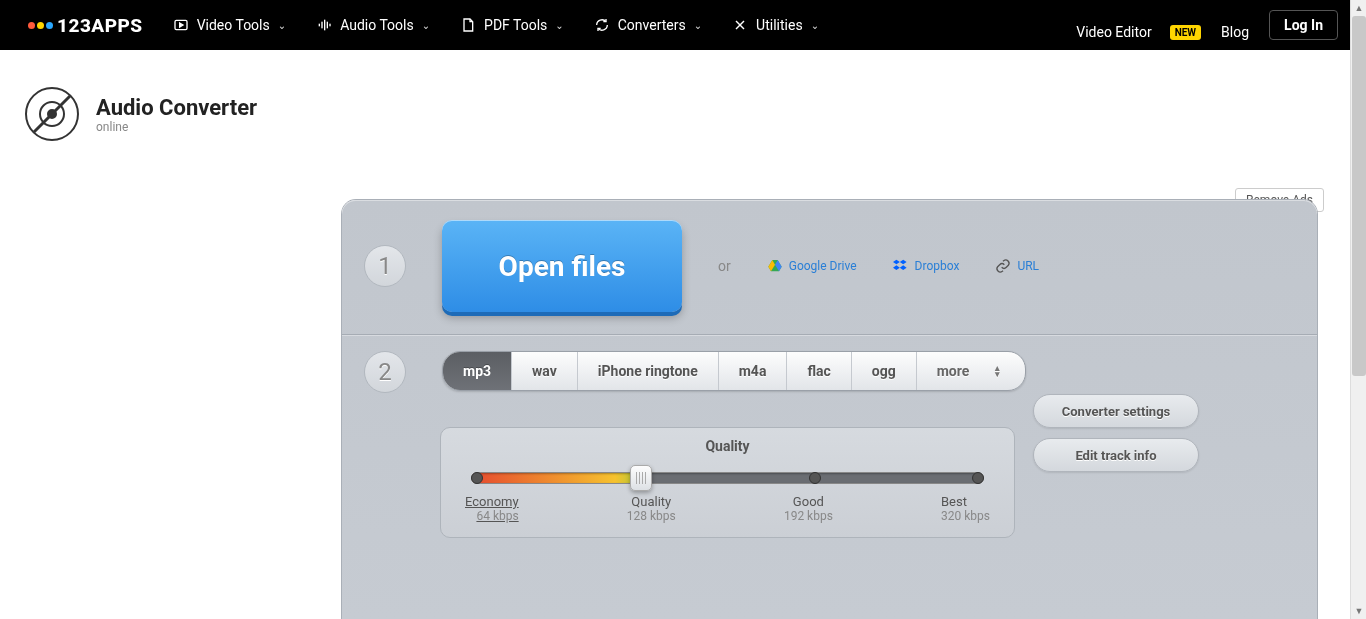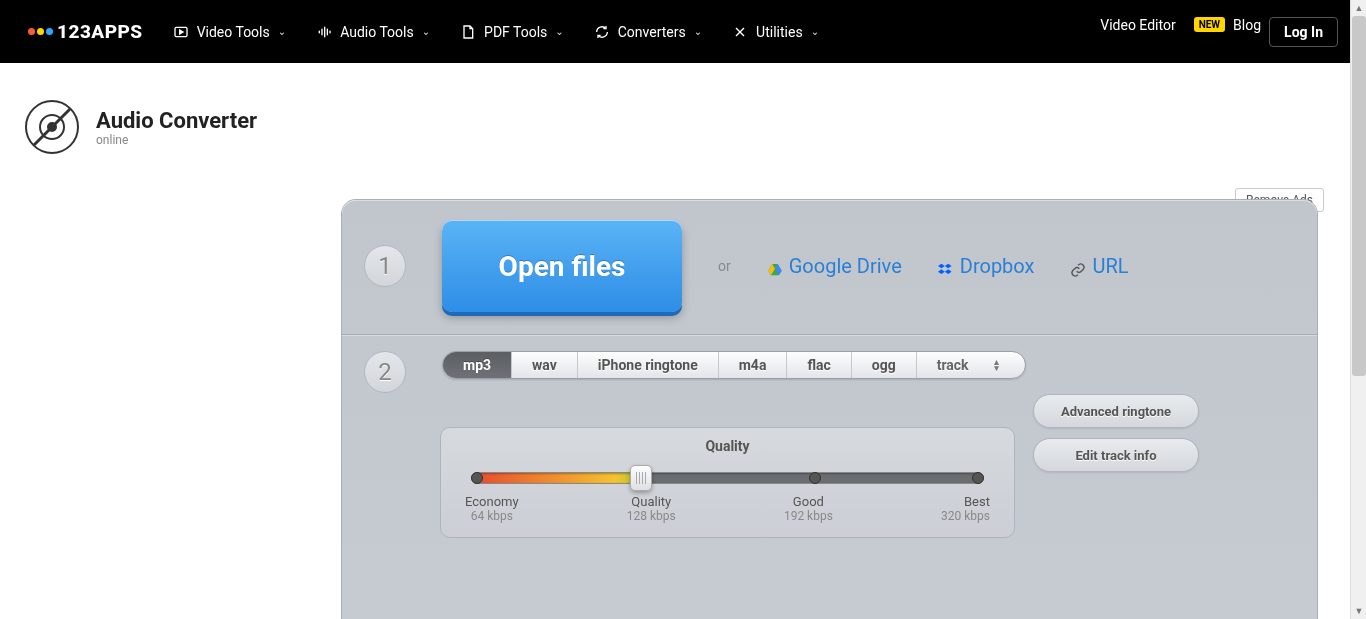--- a/index.html
+++ b/index.html
@@ -1,27 +1,27 @@
 <!DOCTYPE html>
 <html><head>
 <meta charset="utf-8">
 <style>
 * { margin: 0; padding: 0; box-sizing: border-box; }
 body { font-family: -apple-system, BlinkMacSystemFont, "Segoe UI", Roboto, Arial, sans-serif; background: #fff; width: 1366px; height: 619px; overflow: hidden; position: relative; }
 
 
-.topnav { background: #000; height: 63px; display: flex; align-items: center; padding: 12px 28px; justify-content: space-between; }
+.topnav { background: #000; height: 50px; display: flex; align-items: center; padding: 12px 28px; justify-content: space-between; }
 .topnav-left { display: flex; align-items: center; gap: 30px; }
 .logo { display: flex; align-items: center; gap: 4px; font-weight: 800; font-size: 19px; color: #fff; letter-spacing: 0.5px; }
 .logo-dots { display: flex; gap: 2px; align-items: center; }
 .logo-dots span { width: 7px; height: 7px; border-radius: 50%; display: block; }
 .nav-item { display: flex; align-items: center; gap: 8px; color: #fff; font-size: 14px; cursor: pointer; }
 .nav-item svg { width: 16px; height: 16px; }
 .chev { font-size: 10px; opacity: 0.85; }
-.topnav-right { display: flex; align-items: flex-start; gap: 8px; }
+.topnav-right { display: flex; align-items: flex-end; gap: 20px; }
 .nav-link { color: #fff; font-size: 14px; cursor: pointer; display: flex; align-items: center; gap: 6px; }
 .badge-new { background: #ffd500; color: #000; font-size: 10px; font-weight: 700; padding: 2px 5px; border-radius: 3px; margin-left: 12px; }
 .login-btn { border: 1px solid #555; color: #fff; font-size: 14px; padding: 6px 14px; border-radius: 4px; cursor: pointer; font-weight: bold; }
 
 
 .app-header { display: flex; align-items: center; gap: 16px; padding: 36px 0 0 24px; }
 .app-icon { width: 56px; height: 56px; }
 .app-title { font-size: 22px; font-weight: 700; color: #222; }
 .app-sub { font-size: 12px; color: #888; }
 
@@ -30,44 +30,44 @@
 
 
 .panel { position: absolute; left: 342px; top: 200px; width: 975px; height: 419px; background: linear-gradient(#c1c6cd, #c6cbd2); border-radius: 14px 14px 0 0; box-shadow: inset 0 1px 0 rgba(255,255,255,0.4), 0 0 0 1px #a9afb7; }
 
 .step1 { display: flex; align-items: center; padding: 20px 22px 22px; border-bottom: 1px solid #a6acb4; box-shadow: 0 1px 0 rgba(255,255,255,0.35); gap: 36px; }
 .step-num { width: 42px; height: 42px; border-radius: 50%; background: linear-gradient(#e3e6ea,#d2d6db); border: 1px solid #b2b8bf; display: flex; align-items: center; justify-content: center; font-size: 24px; color: #888; text-shadow: 0 1px 0 #fff; }
 
 .open-btn { width: 240px; height: 92px; border-radius: 10px; background: linear-gradient(#5ab4f6,#2e8de6); box-shadow: inset 0 1px 0 rgba(255,255,255,0.5), 0 4px 0 #1d6bb8, 0 6px 8px rgba(0,0,0,0.25); color: #fff; font-size: 28px; font-weight: 700; display: flex; align-items: center; justify-content: center; cursor: pointer; text-shadow: 0 -1px 0 rgba(0,0,0,0.25); }
 
 .or-text { color: #888; font-size: 14px; }
-.source-link { display: flex; align-items: flex-end; gap: 6px; color: #2a7fd6; font-size: 20px; cursor: pointer; }
+.source-link { display: flex; align-items: center; gap: 6px; color: #2a7fd6; font-size: 12px; cursor: pointer; }
 .source-link svg { width: 16px; height: 16px; }
 
 .step2 { display: flex; align-items: flex-start; padding: 16px 22px; gap: 36px; }
 
-.format-tabs { display: flex; border-radius: 18px; overflow: hidden; border: 1px solid #9aa0a8; background: linear-gradient(#fdfdfd,#e2e5e9); box-shadow: 0 1px 2px rgba(0,0,0,0.15); height: 28px; }
+.format-tabs { display: flex; border-radius: 18px; overflow: hidden; border: 1px solid #9aa0a8; background: linear-gradient(#fdfdfd,#e2e5e9); box-shadow: 0 1px 2px rgba(0,0,0,0.15); height: 40px; }
 .format-tab { padding: 0 20px; font-size: 14px; font-weight: 700; color: #555; display: flex; align-items: center; border-right: 1px solid #c5c9cf; cursor: pointer; text-shadow: 0 1px 0 #fff; }
 .format-tab:last-child { border-right: none; }
 .format-tab.active { background: linear-gradient(#5b5e63,#6e7177); color: #fff; text-shadow: 0 -1px 0 rgba(0,0,0,0.3); }
 .format-tab.more { gap: 20px; color: #666; }
 .more-chev { width: 16px; height: 16px; display: flex; flex-direction: column; align-items: center; justify-content: center; color: #777; font-size: 9px; line-height: 6px; }
 
 .quality-panel { margin-top: 18px; margin-left: 98px; width: 575px; background: linear-gradient(#d6dadf,#cbcfd5); border-radius: 10px; border: 1px solid #aeb4bb; padding: 10px 24px 14px; position: relative; }
 .quality-title { text-align: center; font-size: 14px; font-weight: 700; color: #555; margin-bottom: 18px; }
 .slider-track { position: relative; height: 12px; border-radius: 6px; background: linear-gradient(90deg, #e64a2f 0%, #f6c22e 28%, #9bc83a 34%, #6a6d72 34%, #6a6d72 100%); border: 1px solid #888; box-shadow: inset 0 1px 2px rgba(0,0,0,0.3); margin: 6px 6px 10px; }
 .slider-dot { position: absolute; top: -1px; width: 12px; height: 12px; border-radius: 50%; background: #555; border: 1px solid #333; }
 .slider-handle { position: absolute; top: -8px; width: 22px; height: 26px; background: linear-gradient(#fdfdfd,#dde1e5); border: 1px solid #aaa; border-radius: 5px; box-shadow: 0 2px 4px rgba(0,0,0,0.3); display: flex; align-items: center; justify-content: center; cursor: grab; }
 .slider-handle::before { content: ""; width: 10px; height: 12px; background: repeating-linear-gradient(90deg,#aaa 0,#aaa 1px,transparent 1px,transparent 3px); }
 
 .quality-labels { display: flex; justify-content: space-between; font-size: 13px; color: #555; }
 .ql { text-align: center; }
 .ql .sub { color: #888; font-size: 12px; }
-.ql:first-child { text-align: center; }
-.ql:last-child { text-align: right; }
+.ql:first-child { text-align: right; text-decoration: underline; }
+.ql:last-child { text-align: left; }
 
 .side-btns { position: absolute; left: 1033px; top: 394px; display: flex; flex-direction: column; gap: 10px; }
 .side-btn { width: 166px; height: 34px; border-radius: 17px; background: linear-gradient(#e8ebee,#d4d8dd); border: 1px solid #b0b5bc; font-size: 13px; font-weight: 700; color: #555; display: flex; align-items: center; justify-content: center; cursor: pointer; text-shadow: 0 1px 0 #fff; box-shadow: 0 1px 2px rgba(0,0,0,0.1); }
 
 
 .vscroll { position: absolute; right: 0; top: 0; width: 16px; height: 619px; background: #f0f0f0; border-left: 1px solid #ddd; }
 .vscroll-up { position:absolute; top:0; width:16px; height:16px; display:flex; align-items:center; justify-content:center; color:#777; font-size:9px; cursor:pointer; }
 .vscroll-thumb { position:absolute; top:16px; width:14px; left:1px; height:360px; background:#c8c8c8; border-radius:3px; }
 .vscroll-down { position:absolute; bottom:0; width:16px; height:16px; display:flex; align-items:center; justify-content:center; color:#777; font-size:9px; cursor:pointer; }
 </style>
@@ -202,21 +202,21 @@
       <div class="format-tab">
           <span>m4a</span>
         </div>
       <div class="format-tab">
           <span>flac</span>
         </div>
       <div class="format-tab">
           <span>ogg</span>
         </div>
       <div class="format-tab more">
-        <span>track</span>
+        <span>more</span>
         <span class="more-chev">▴<br>▾</span>
       </div>
     </div>
   </div>
 
   <div class="quality-panel">
     <div class="quality-title">Quality</div>
     <div class="slider-track">
       <div class="slider-dot" style="left:-1px"></div>
       <div class="slider-dot" style="left:66%"></div>
@@ -239,21 +239,21 @@
       <div class="ql">
           <div>Best</div>
           <div class="sub">320 kbps</div>
         </div>
     </div>
   </div>
 </div>
 
 <div class="side-btns">
   <div class="side-btn">
-      <span>Advanced ringtone</span>
+      <span>Converter settings</span>
     </div>
   <div class="side-btn">
       <span>Edit track info</span>
     </div>
 </div>
 
 <div class="vscroll">
   <div class="vscroll-up">▲</div>
   <div class="vscroll-thumb"></div>
   <div class="vscroll-down">▼</div>

